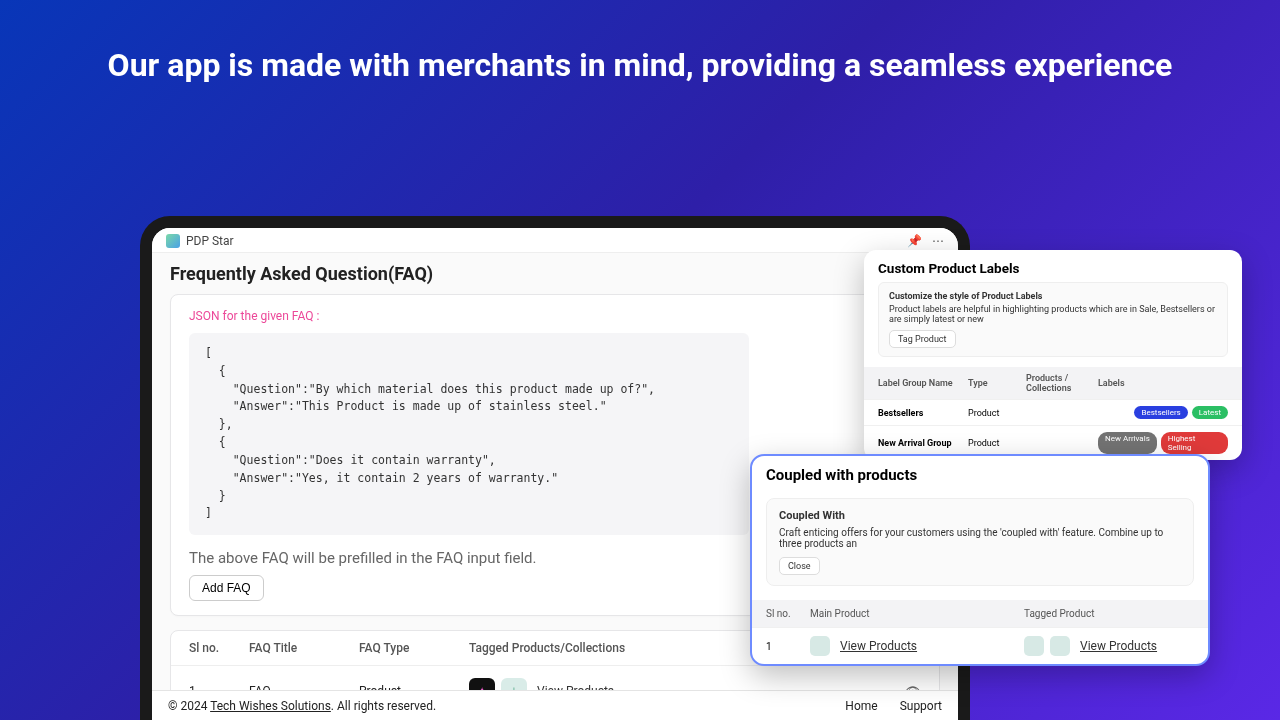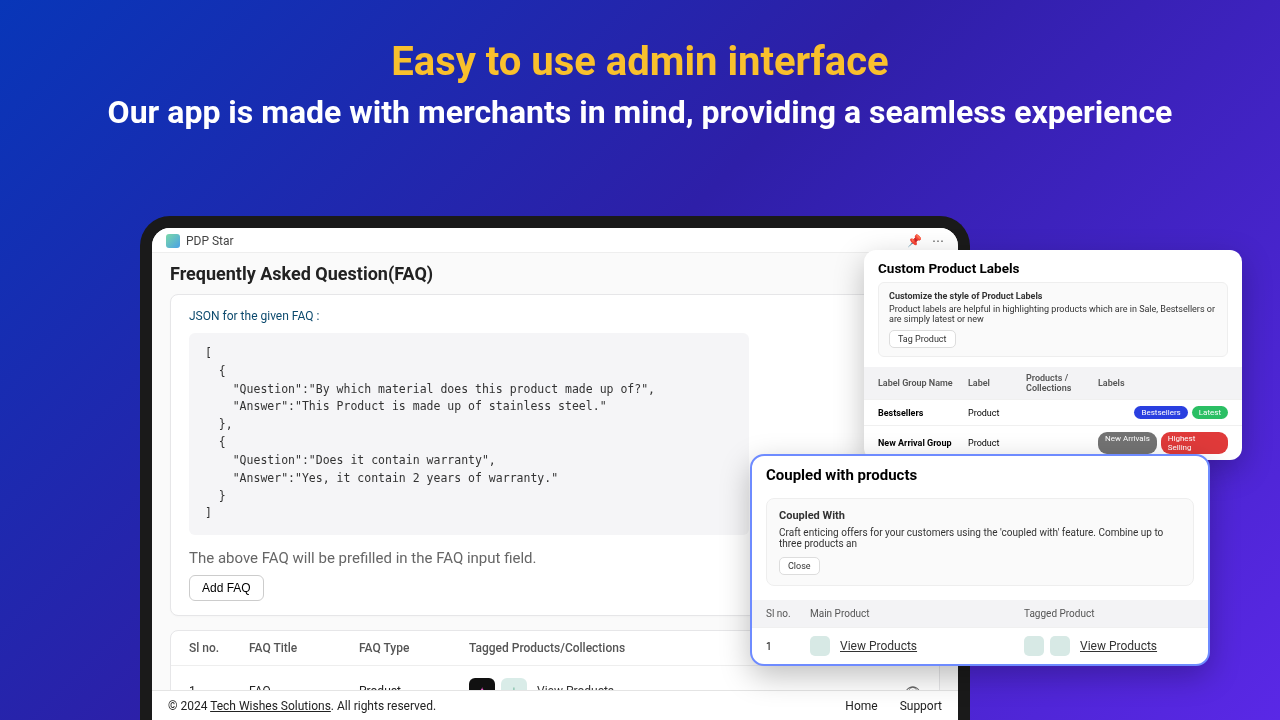--- a/index.html
+++ b/index.html
@@ -35,21 +35,21 @@
   }
   .app-bar .right { display:flex; gap:10px; color:#555; }
   .app-bar .right span { cursor:pointer; }
 
   .main-panel { padding: 6px 18px 0 18px; }
   .main-panel h3 { font-size: 18px; font-weight:700; color:#222; margin: 4px 0 10px 0;}
   .card {
     background:#fff; border:1px solid #e6e6e8; border-radius:8px; padding:14px 18px;
     box-shadow: 0 1px 2px rgba(0,0,0,0.02);
   }
-  .card .label { font-size:12px; color:#0c4a6e; margin-bottom:10px; }
+  .card .label { font-size:12px; color:#ec4899; margin-bottom:10px; }
   .code-block {
     background:#f5f5f7; border-radius:6px; padding:12px 16px;
     font-family: "SFMono-Regular", Menlo, monospace; font-size:11.5px; color:#333;
     white-space:pre; line-height:1.55; width: 560px;
   }
   .hint { font-size:15px; color:#666; margin-top:14px; }
   .btn {
     display:inline-block; margin-top:8px; padding:5px 12px; background:#fff;
     border:1px solid #ccc; border-radius:6px; font-size:12px; cursor:pointer;
   }
@@ -129,21 +129,20 @@
   .mini-thumb{ width:20px; height:20px; border-radius:5px; background:#d7e9e5;}
 
   .roller-deco{
     position:absolute; right:380px; top:420px; width:36px; height:42px;
   }
 </style>
 </head>
 <body>
 
 <div class="hero">
-  <h1>Easy to use admin interface</h1>
   <h2>Our app is made with merchants in mind, providing a seamless experience</h2>
 </div>
 
 <div class="device-frame">
 
   <div class="app-bar">
     <div class="left">
       <span class="app-logo"></span>
       <span>PDP Star</span>
     </div>
@@ -216,21 +215,21 @@
   <div class="title">Custom Product Labels</div>
   <div class="sub">
     <div class="box">
       <strong>Customize the style of Product Labels</strong>
       <span>Product labels are helpful in highlighting products which are in Sale, Bestsellers or are simply latest or new</span><br>
       <span class="mini-btn">Tag Product</span>
     </div>
   </div>
   <div class="lbl-head">
     <div class="l1">Label Group Name</div>
-    <div class="l2">Label</div>
+    <div class="l2">Type</div>
     <div class="l3">Products / Collections</div>
     <div class="l4" style="justify-content:flex-start;">Labels</div>
   </div>
   <div id="labels-rows">
       <div class="lbl-row">
         <div class="l1" style="font-weight:700">Bestsellers</div>
         <div class="l2">Product</div>
         <div class="l3"><span class="lbl-thumb dark"></span></div>
         <div class="l4">
           <span class="pill blue">Bestsellers</span>

